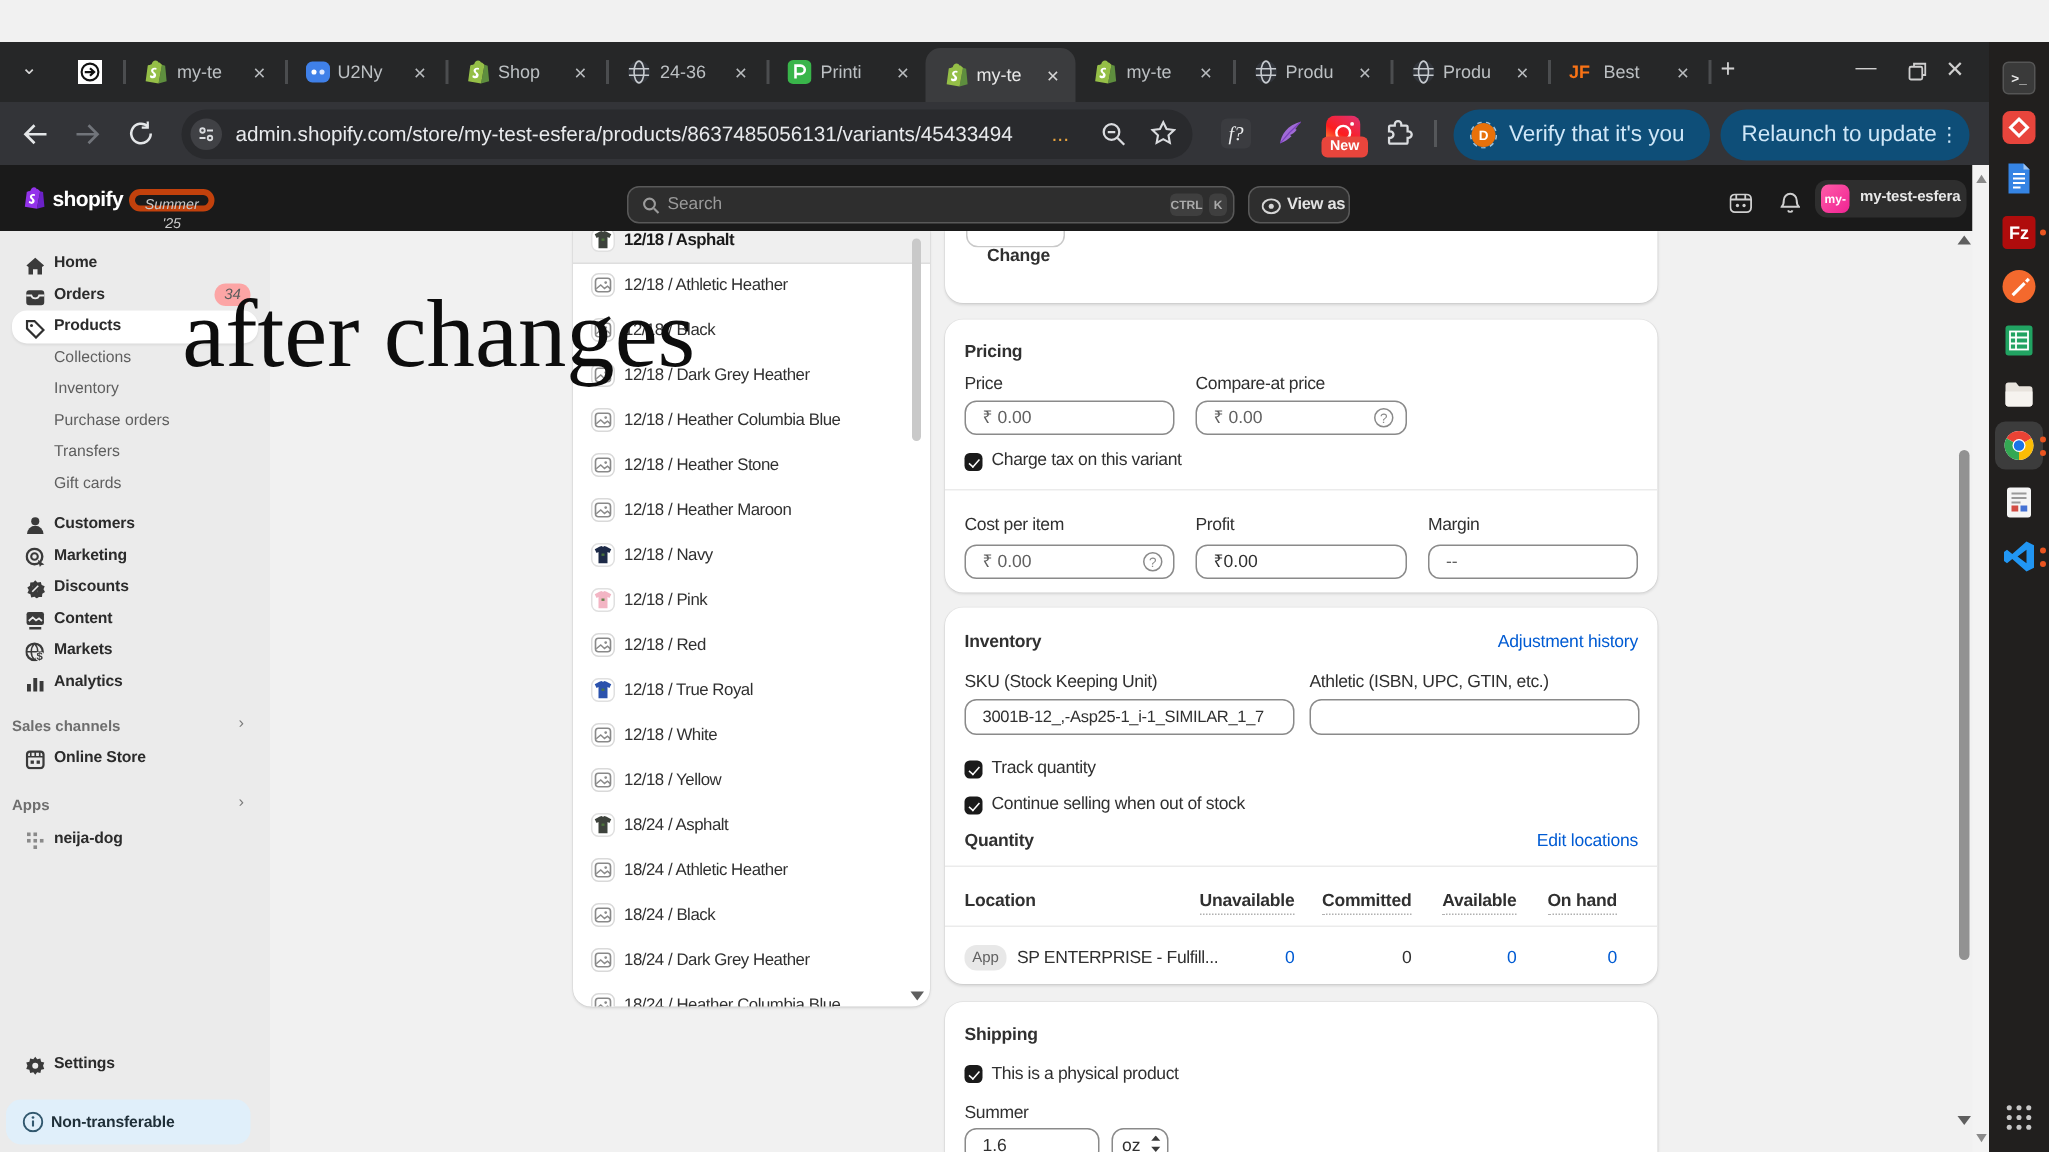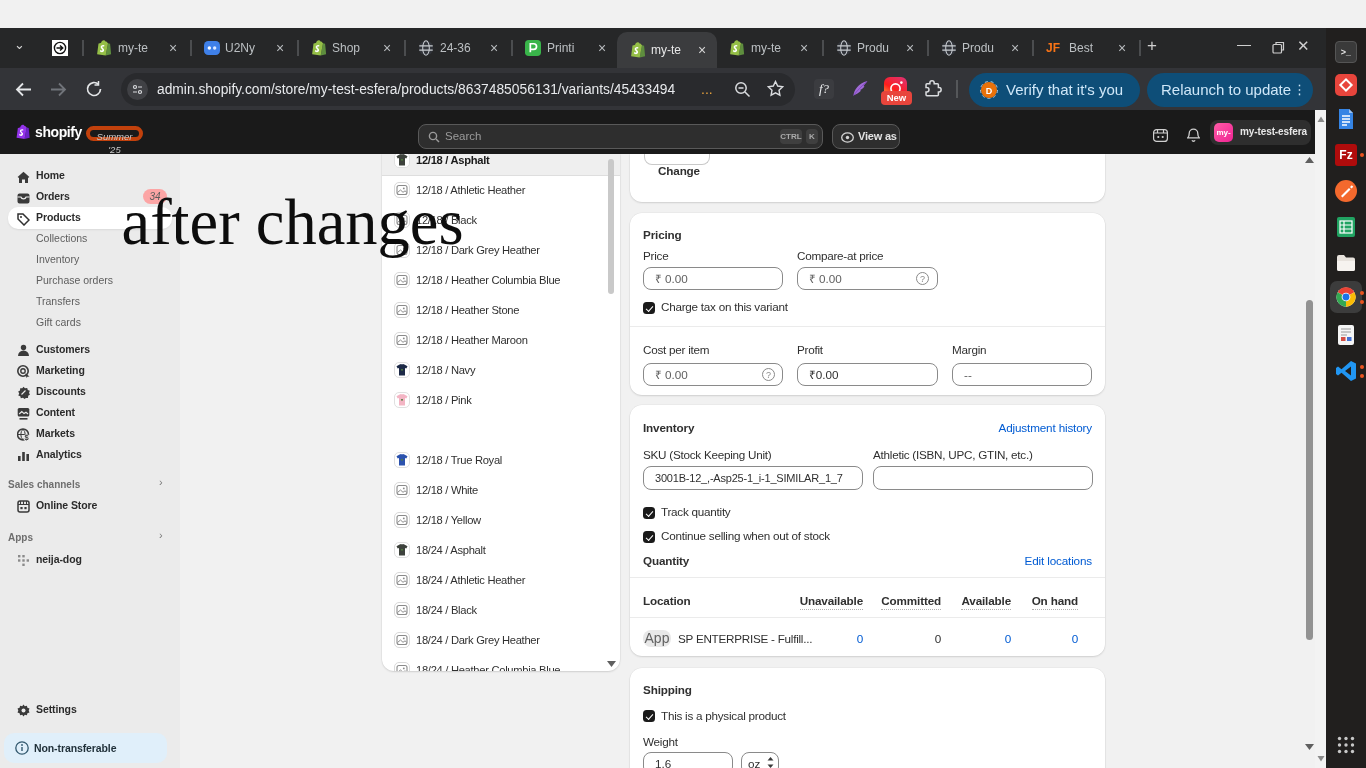--- a/index.html
+++ b/index.html
@@ -456,20 +456,28 @@
               <rect x="6" y="6" width="2" height="1.6" fill="#4e7d3a" opacity="0.85"></rect>
             </svg></div>
           <div class="tx">12/18 / Navy</div>
         </div>
         <div class="vrow" style="top:231px;">
           <div class="ic" style="border-color:#e0e0e0;"><svg width="14" height="14" viewBox="0 0 14 14">
               <path d="M4.6 1.5 L6 1 a1.5 1.5 0 0 0 2 0 L9.4 1.5 L12.5 3.2 L11.3 5.6 L10 5 V12.5 H4 V5 L2.7 5.6 L1.5 3.2 Z" fill="#f3b5c4"></path>
               <rect x="6" y="6" width="2" height="1.6" fill="#4e7d3a" opacity="0.85"></rect>
             </svg></div>
           <div class="tx">12/18 / Pink</div>
+        </div>
+        <div class="vrow" style="top:261px;">
+          <div class="ic"><svg width="14" height="14" viewBox="0 0 14 14" style="margin:0px;">
+              <rect x="2" y="2.5" width="10" height="9" rx="2" fill="none" stroke="#8a8a8a" stroke-width="1.1"></rect>
+              <circle cx="8.8" cy="5.4" r="0.9" fill="#8a8a8a"></circle>
+              <path d="M2.5 9.5 L5.5 7 L8 9.3 L10 7.8 L11.8 9.4" stroke="#8a8a8a" stroke-width="1" fill="none"></path>
+            </svg></div>
+          <div class="tx">12/18 / Red</div>
         </div>
         <div class="vrow" style="top:291px;">
           <div class="ic" style="border-color:#e0e0e0;"><svg width="14" height="14" viewBox="0 0 14 14">
               <path d="M4.6 1.5 L6 1 a1.5 1.5 0 0 0 2 0 L9.4 1.5 L12.5 3.2 L11.3 5.6 L10 5 V12.5 H4 V5 L2.7 5.6 L1.5 3.2 Z" fill="#2b52ad"></path>
               <rect x="6" y="6" width="2" height="1.6" fill="#4e7d3a" opacity="0.85"></rect>
             </svg></div>
           <div class="tx">12/18 / True Royal</div>
         </div>
         <div class="vrow" style="top:321px;">
           <div class="ic"><svg width="14" height="14" viewBox="0 0 14 14" style="margin:0px;">
@@ -570,33 +578,33 @@
     <div class="label" style="left:31px;top:121px;">Continue selling when out of stock</div>
     <div class="h2" style="left:13px;top:146px;">Quantity</div>
     <div class="link" style="right:13px;top:146px;">Edit locations</div>
     <div class="divider" style="top:172px;"></div>
     <div class="h2" style="left:13px;top:186px;">Location</div>
     <div class="h2" style="left:128px;top:186px;width:105px;text-align:right;"><span style="border-bottom:1.5px dotted #b0b0b0;padding-bottom:2px;">Unavailable</span></div>
     <div class="h2" style="left:233px;top:186px;width:78px;text-align:right;"><span style="border-bottom:1.5px dotted #b0b0b0;padding-bottom:2px;">Committed</span></div>
     <div class="h2" style="left:311px;top:186px;width:70px;text-align:right;"><span style="border-bottom:1.5px dotted #b0b0b0;padding-bottom:2px;">Available</span></div>
     <div class="h2" style="left:381px;top:186px;width:67px;text-align:right;"><span style="border-bottom:1.5px dotted #b0b0b0;padding-bottom:2px;">On hand</span></div>
     <div class="divider" style="top:212px;"></div>
-    <div style="position:absolute;left:13px;top:225px;width:28px;height:17px;background:#e8e8e8;border-radius:8px;color:#616161;font-size:14px;text-align:center;line-height:17px;">App</div>
+    <div style="position:absolute;left:13px;top:225px;width:28px;height:17px;background:#e8e8e8;border-radius:8px;color:#616161;font-size:10px;text-align:center;line-height:17px;">App</div>
     <div class="label" style="left:48px;top:224px;">SP ENTERPRISE - Fulfill...</div>
     <div class="link" style="left:128px;top:224px;width:105px;text-align:right;">0</div>
     <div class="label" style="left:233px;top:224px;width:78px;text-align:right;">0</div>
     <div class="link" style="left:311px;top:224px;width:70px;text-align:right;">0</div>
     <div class="link" style="left:381px;top:224px;width:67px;text-align:right;">0</div>
   </div>
 
   <div class="card" style="left:630px;top:514px;width:475px;height:100px;border-radius:12px 12px 0 0;">
     <div class="h2" style="left:13px;top:12px;">Shipping</div>
     <div class="checkbox" style="left:13px;top:42px;"></div>
     <div class="label" style="left:31px;top:38px;">This is a physical product</div>
-    <div class="label" style="left:13px;top:64px;">Weight</div>
+    <div class="label" style="left:13px;top:64px;">Summer</div>
     <div class="input" style="left:13px;top:84px;width:90px;color:#303030;">1.6</div>
     <div class="input" style="left:111px;top:84px;width:38px;color:#303030;padding-left:6px;">oz</div>
     <svg style="position:absolute;left:137px;top:89px;" width="7" height="11" viewBox="0 0 7 11" fill="#3a3a3a">
           <polygon points="3.5,0 6.5,3.5 0.5,3.5"></polygon>
           <polygon points="0.5,7.5 6.5,7.5 3.5,11"></polygon>
         </svg>
   </div>
 
   
   <polygon></polygon>

